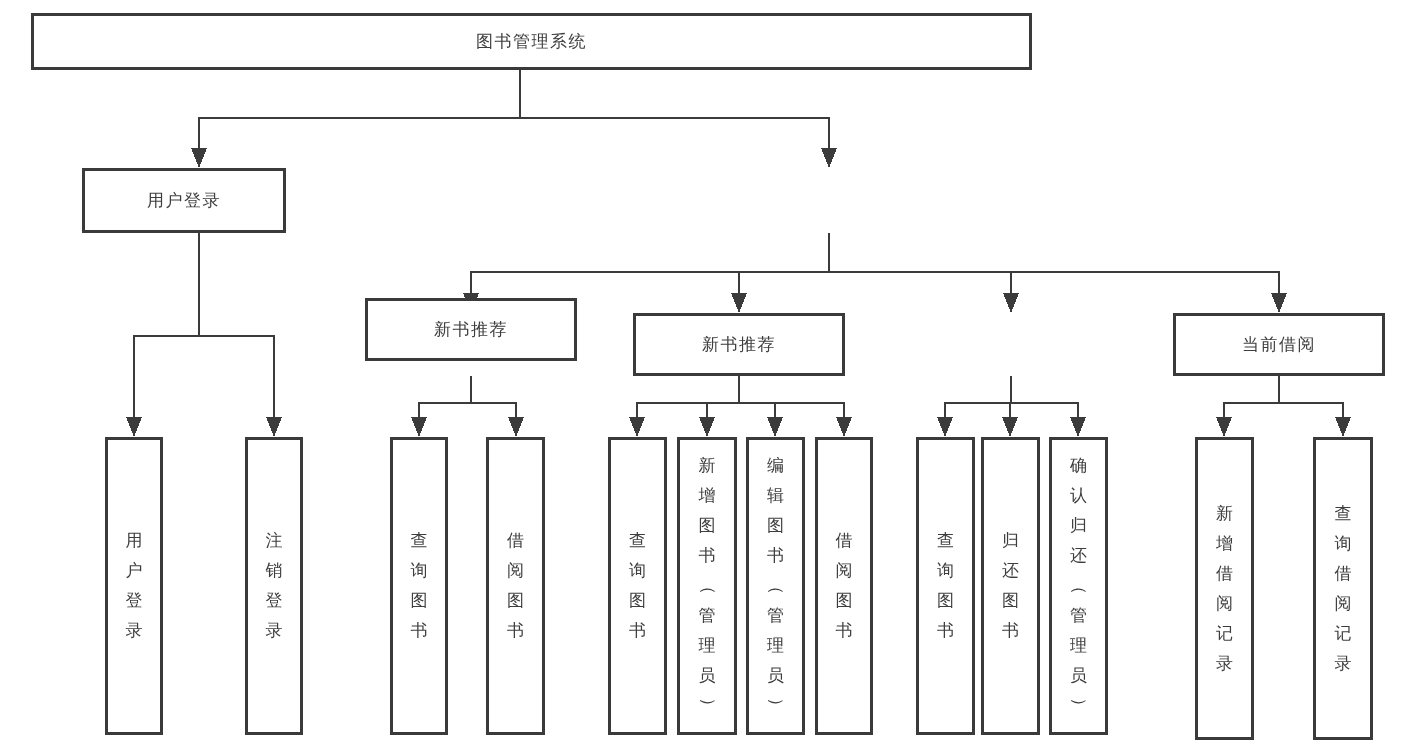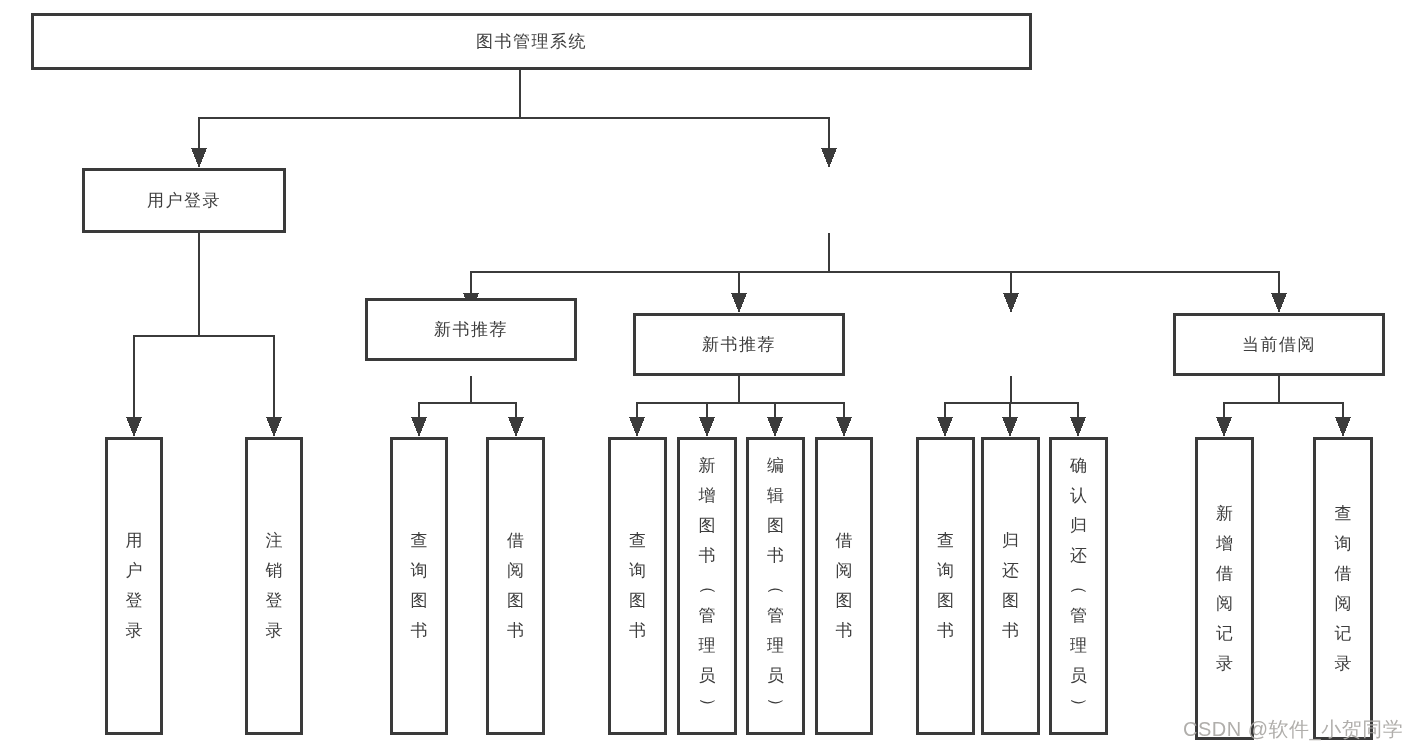--- a/index.html
+++ b/index.html
@@ -257,15 +257,14 @@
     <div class="vtext">
         <span class="vchar">查</span>
         <span class="vchar">询</span>
         <span class="vchar">借</span>
         <span class="vchar">阅</span>
         <span class="vchar">记</span>
         <span class="vchar">录</span>
       </div>
   </div>
 
-  <div id="watermark">CSDN @软件_小贺同学</div>
 
 </div>
 
 </body></html>

